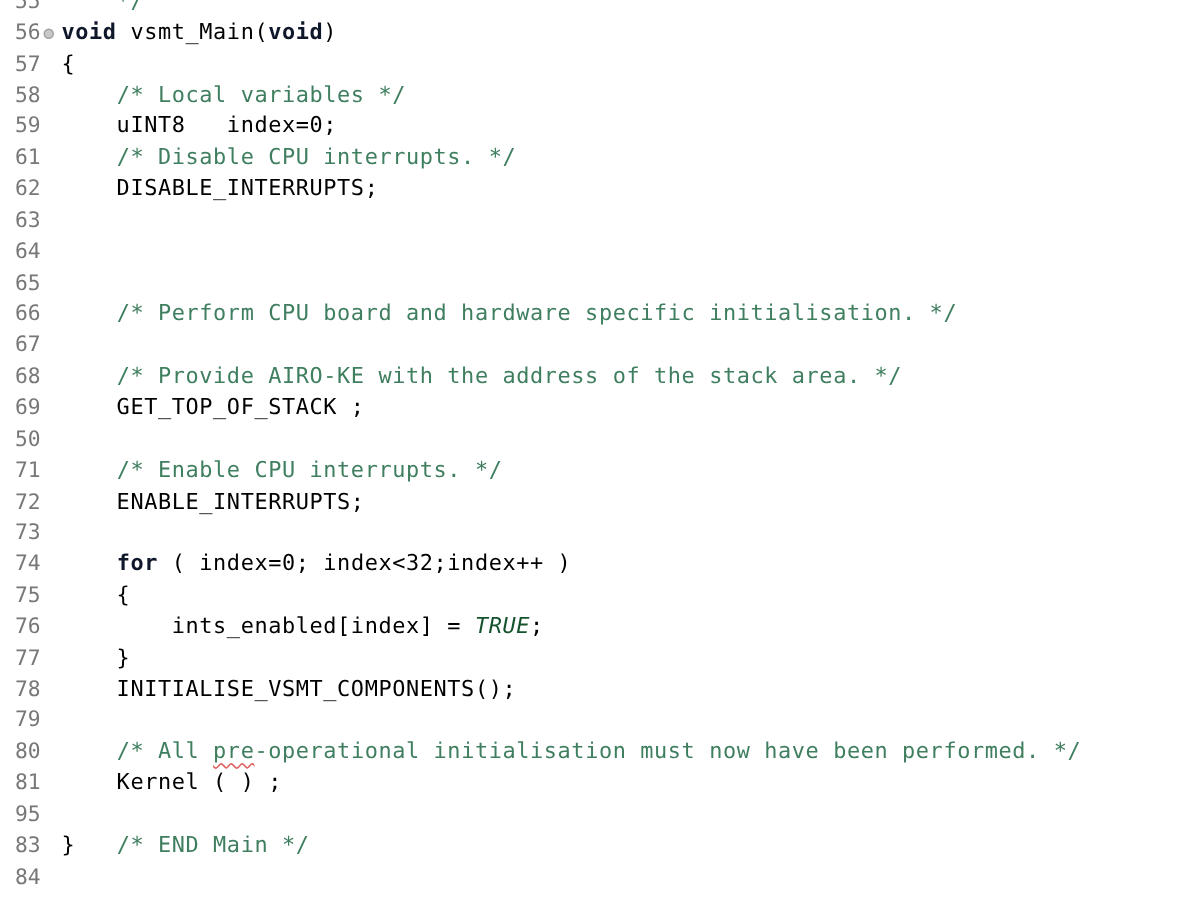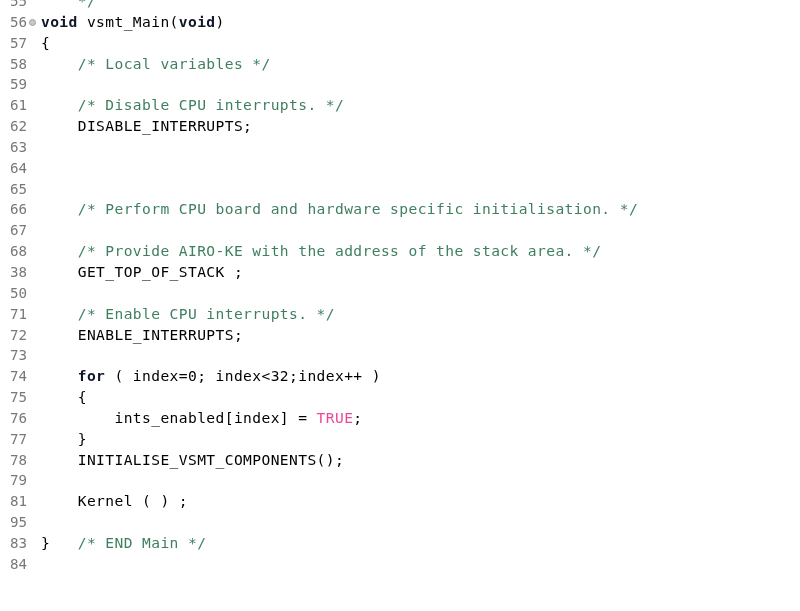--- a/index.html
+++ b/index.html
@@ -4,48 +4,49 @@
 <style>
   html, body { margin:0; padding:0; background:#ffffff; }
   body { width:800px; height:611px; overflow:hidden; position:relative; }
   .editor { position:absolute; left:0; top:-9px; width:800px; }
   .line { position:relative; height:20.85px; line-height:20.85px; font-family:"DejaVu Sans Mono","Liberation Mono",monospace; font-size:14.6px; white-space:pre; letter-spacing:0.4px; }
   .ln { position:absolute; left:10px; width:30px; color:#787878; font-size:14.2px; letter-spacing:0; }
   .fold { position:absolute; left:29px; top:7px; width:7px; height:7px; border-radius:50%; background:#c8c8c8; border:1px solid #a0a0a0; box-sizing:border-box; }
   .code { position:absolute; left:41px; color:#000000; }
   .kw { color:#0f172a; font-weight:bold; }
   .cm { color:#3f7f5f; }
-  .const { color:#ec4899; }
+  .const { color:#14532d; font-style:italic; }
   .squig { text-decoration: underline wavy #e06060; text-decoration-thickness:1px; text-underline-offset:3px; }
 </style>
 </head>
 <body>
 
 <div class="editor" id="editor">
     <div class="line"><span class="ln">55</span><span class="code"><span class="cm">    */</span></span></div>
     <div class="line"><span class="ln">56</span><span class="fold"></span><span class="code"><span class="kw">void</span><span> vsmt_Main(</span><span class="kw">void</span><span>)</span></span></div>
     <div class="line"><span class="ln">57</span><span class="code"><span>{</span></span></div>
     <div class="line"><span class="ln">58</span><span class="code"><span>    </span><span class="cm">/* Local variables */</span></span></div>
-    <div class="line"><span class="ln">59</span></div>
+    <div class="line"><span class="ln">59</span><span class="code"><span>    uINT8   index=0;</span></span></div>
     <div class="line"><span class="ln">61</span><span class="code"><span>    </span><span class="cm">/* Disable CPU interrupts. */</span></span></div>
     <div class="line"><span class="ln">62</span><span class="code"><span>    DISABLE_INTERRUPTS;</span></span></div>
     <div class="line"><span class="ln">63</span><span class="code"></span></div>
     <div class="line"><span class="ln">64</span></div>
     <div class="line"><span class="ln">65</span><span class="code"></span></div>
     <div class="line"><span class="ln">66</span><span class="code"><span>    </span><span class="cm">/* Perform CPU board and hardware specific initialisation. */</span></span></div>
     <div class="line"><span class="ln">67</span><span class="code"></span></div>
     <div class="line"><span class="ln">68</span><span class="code"><span>    </span><span class="cm">/* Provide AIRO-KE with the address of the stack area. */</span></span></div>
-    <div class="line"><span class="ln">38</span><span class="code"><span>    GET_TOP_OF_STACK ;</span></span></div>
+    <div class="line"><span class="ln">69</span><span class="code"><span>    GET_TOP_OF_STACK ;</span></span></div>
     <div class="line"><span class="ln">50</span><span class="code"></span></div>
     <div class="line"><span class="ln">71</span><span class="code"><span>    </span><span class="cm">/* Enable CPU interrupts. */</span></span></div>
     <div class="line"><span class="ln">72</span><span class="code"><span>    ENABLE_INTERRUPTS;</span></span></div>
     <div class="line"><span class="ln">73</span><span class="code"></span></div>
     <div class="line"><span class="ln">74</span><span class="code"><span>    </span><span class="kw">for</span><span> ( index=0; index&lt;32;index++ )</span></span></div>
     <div class="line"><span class="ln">75</span><span class="code"><span>    {</span></span></div>
     <div class="line"><span class="ln">76</span><span class="code"><span>        ints_enabled[index] = </span><span class="const">TRUE</span><span>;</span></span></div>
     <div class="line"><span class="ln">77</span><span class="code"><span>    }</span></span></div>
     <div class="line"><span class="ln">78</span><span class="code"><span>    INITIALISE_VSMT_COMPONENTS();</span></span></div>
     <div class="line"><span class="ln">79</span><span class="code"></span></div>
+    <div class="line"><span class="ln">80</span><span class="code"><span>    </span><span class="cm">/* All </span><span class="cm squig">pre</span><span class="cm">-operational initialisation must now have been performed. */</span></span></div>
     <div class="line"><span class="ln">81</span><span class="code"><span>    Kernel ( ) ;</span></span></div>
     <div class="line"><span class="ln">95</span><span class="code"></span></div>
     <div class="line"><span class="ln">83</span><span class="code"><span>}   </span><span class="cm">/* END Main */</span></span></div>
     <div class="line"><span class="ln">84</span><span class="code"></span></div>
   </div>
 
 </body></html>

